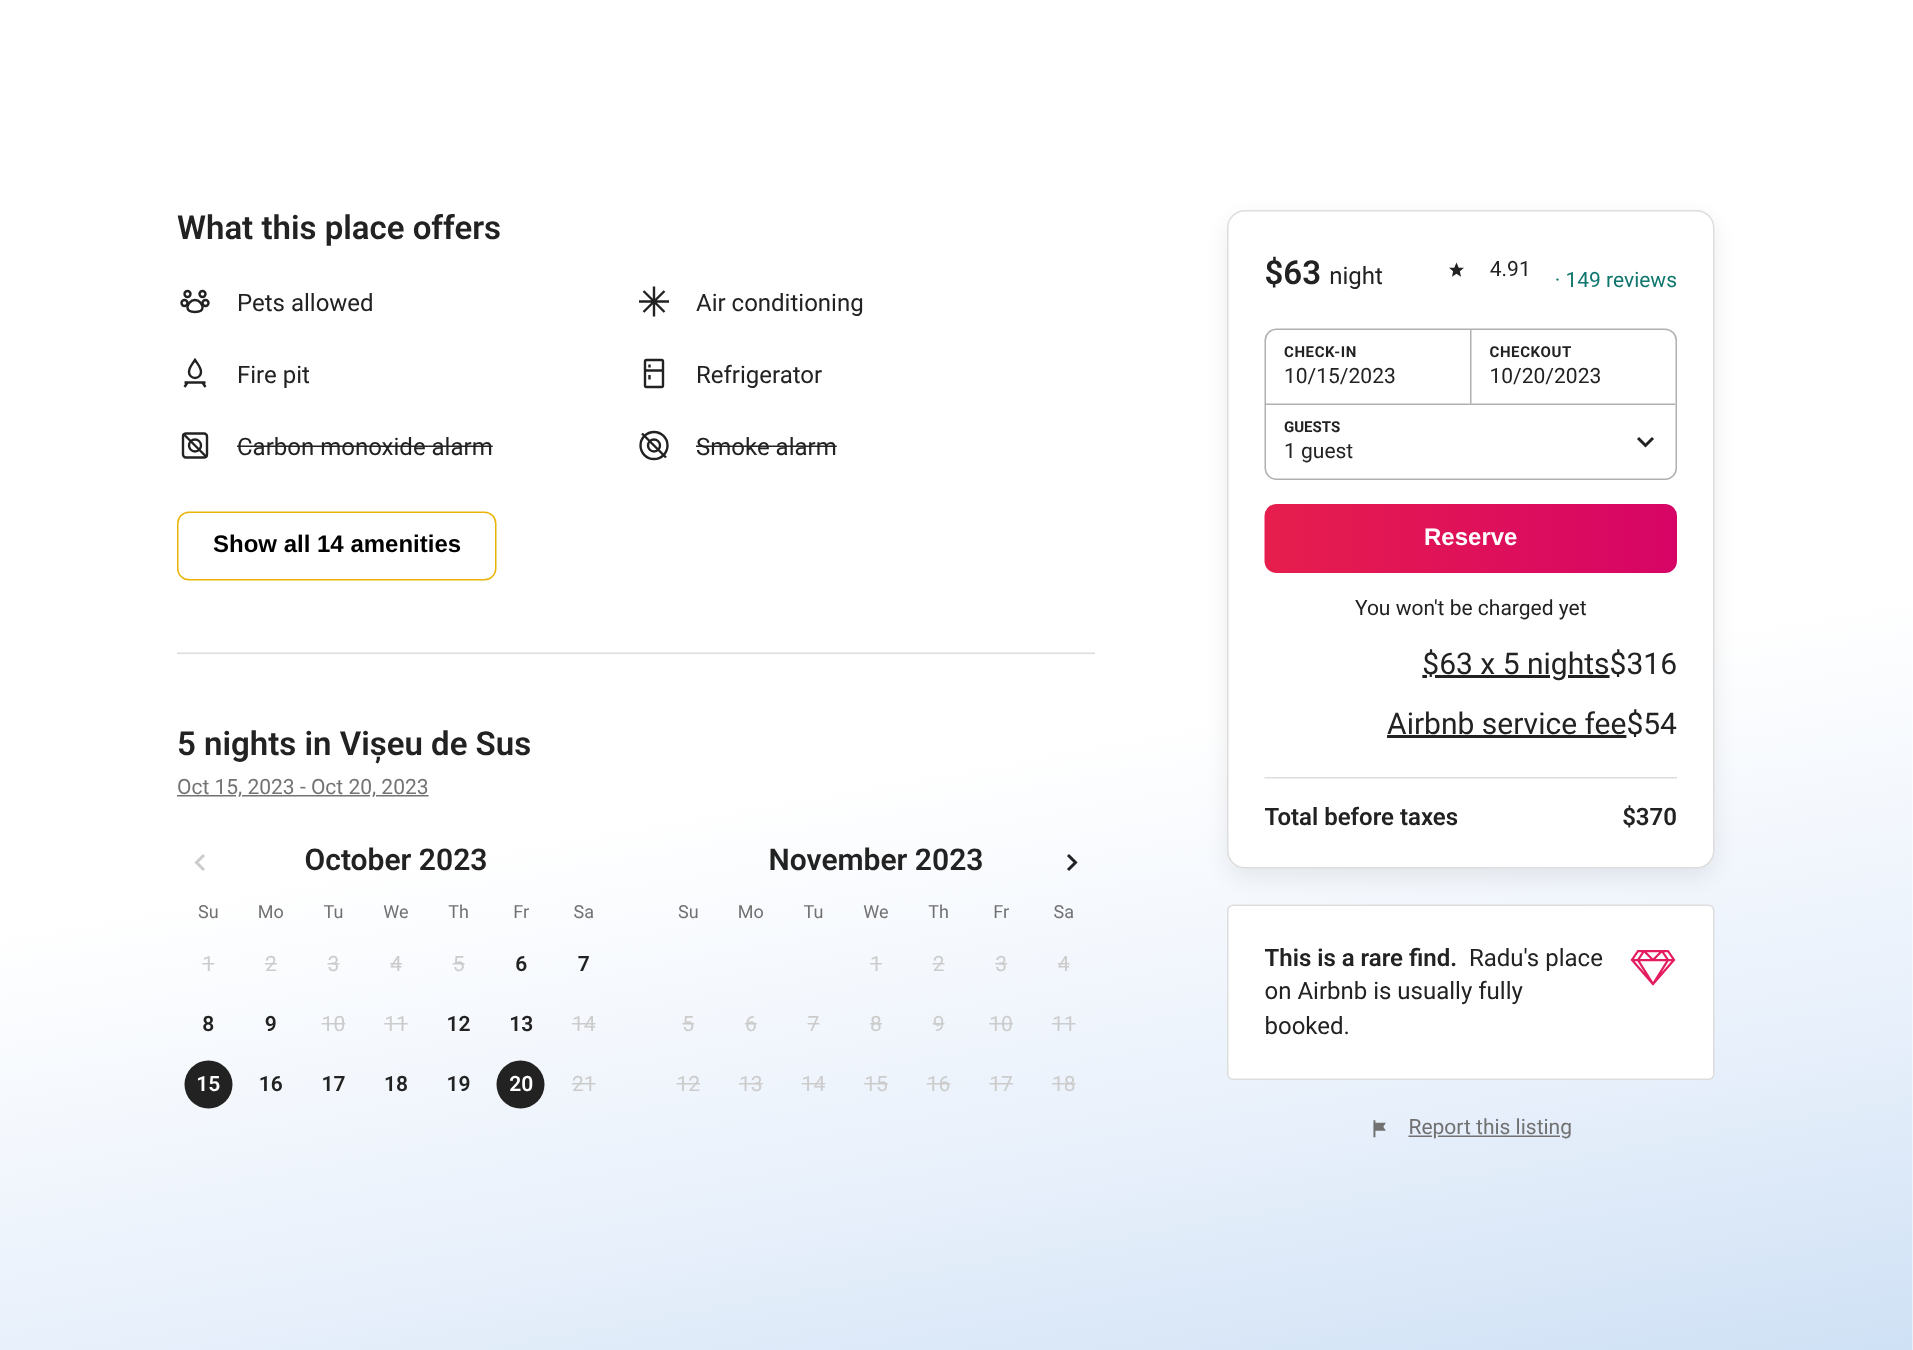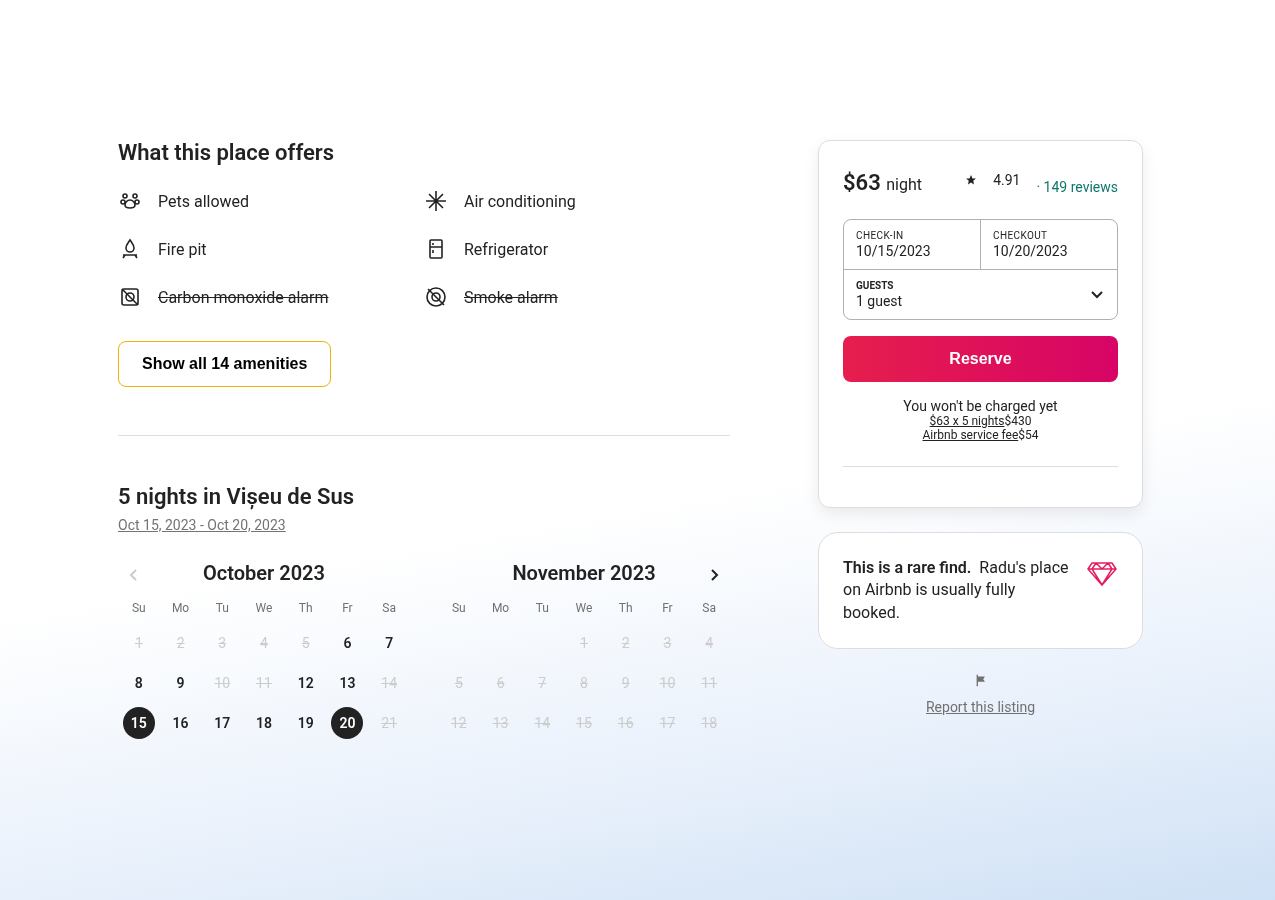--- a/index.html
+++ b/index.html
@@ -76,46 +76,46 @@
   .price-row { display:flex; justify-content:space-between; align-items:flex-end; margin-bottom:24px;}
   .price-row .price { font-size: 22px; font-weight:600; }
   .price-row .price .per { font-size:16px; font-weight:400;}
   .price-row .rating { font-size:14px; display:flex; align-items:center; gap:16px;}
   .price-row .rating .rev { color:#0f766e;margin-top:14px;}
 
   .date-box { border:1px solid #b0b0b0; border-radius:8px; overflow:hidden; }
   .date-row { display:flex; }
   .date-cell { flex:1; padding:10px 12px; }
   .date-cell:first-child { border-right:1px solid #b0b0b0;}
-  .date-cell .lbl { font-size:10px; font-weight:400; letter-spacing:0.04em;}
+  .date-cell .lbl { font-size:10px; font-weight:700; letter-spacing:0.04em;}
   .date-cell .val { font-size:14px; margin-top:2px;}
   .guest-row { border-top:1px solid #b0b0b0; padding:10px 12px; display:flex; justify-content:space-between; align-items:center;}
   .guest-row .info .lbl{ font-size:10px; font-weight:700;}
   .guest-row .info .val{ font-size:14px; margin-top:2px;}
 
   .btn-reserve {
     margin-top:16px; width:100%; padding:14px; border:none; border-radius:8px;
     background: linear-gradient(90deg,#e61e4d 0%, #d70466 100%);
     color:#fff; font-size:16px; font-weight:600; cursor:pointer;
   }
   .note { text-align:center; font-size:14px; margin-top:16px;}
-  .line { display:flex; justify-content:center; font-size:12px; }
+  .line { display:flex; justify-content:flex-end; font-size:20px; margin-top:16px;}
   .line .l { text-decoration:underline; }
   .tot-div { border:none; border-top:1px solid #ddd; margin:24px 0 16px;}
   .total { display:flex; justify-content:space-between; font-size:16px; font-weight:600;}
 
   .rare-card {
-    margin-top:24px; border:1px solid #ddd; border-radius:20px; padding:24px;
+    margin-top:24px; border:1px solid #ddd; border-radius:4px; padding:24px;
     display:flex; gap:16px; align-items:flex-start; background:#fff;
   }
   .rare-card .text { font-size:16px; line-height:1.4;}
   .rare-card .text b { font-weight:600;}
   .rare-card .gem { width:32px; flex-shrink:0;}
 
-  .report { margin-top:24px; text-align:center; font-size:14px; color:#717171; display:flex; justify-content:center; align-items:center; gap:12px;flex-direction:column;}
+  .report { margin-top:24px; text-align:center; font-size:14px; color:#717171; display:flex; justify-content:center; align-items:center; gap:12px;}
   .report span { text-decoration:underline; cursor:pointer;}
 
   svg { display:block; }
 </style>
 </head>
 <body>
 
 <div class="page">
   <div class="left">
     <h2 class="section-title">What this place offers</h2>
@@ -316,29 +316,33 @@
           </span>
         </div>
       </div>
 
       <button class="btn-reserve">Reserve</button>
       <div class="note">You won't be charged yet</div>
 
       <div id="price-lines">
           <div class="line">
             <span class="l">$63 x 5 nights</span>
-            <span>$430</span>
+            <span>$316</span>
           </div>
           <div class="line">
             <span class="l">Airbnb service fee</span>
             <span>$54</span>
           </div>
         </div>
 
       <hr class="tot-div">
+      <div class="total">
+        <span>Total before taxes</span>
+        <span>$370</span>
+      </div>
     </div>
 
     <div class="rare-card">
       <div class="text">
         <b>This is a rare find.</b>&nbsp;&nbsp;<span>Radu's place on Airbnb is usually fully booked.</span>
       </div>
       <div class="gem">
         <svg width="32" height="32" viewBox="0 0 32 32">
             <path fill="none" stroke="#e31c5f" stroke-width="1.5" d="M6 6h20l4 6-14 16L2 12z M10 6l-4 6 10 16 M22 6l4 6-10 16 M2 12h28 M10 6l6 6 6-6"></path>
           </svg>

